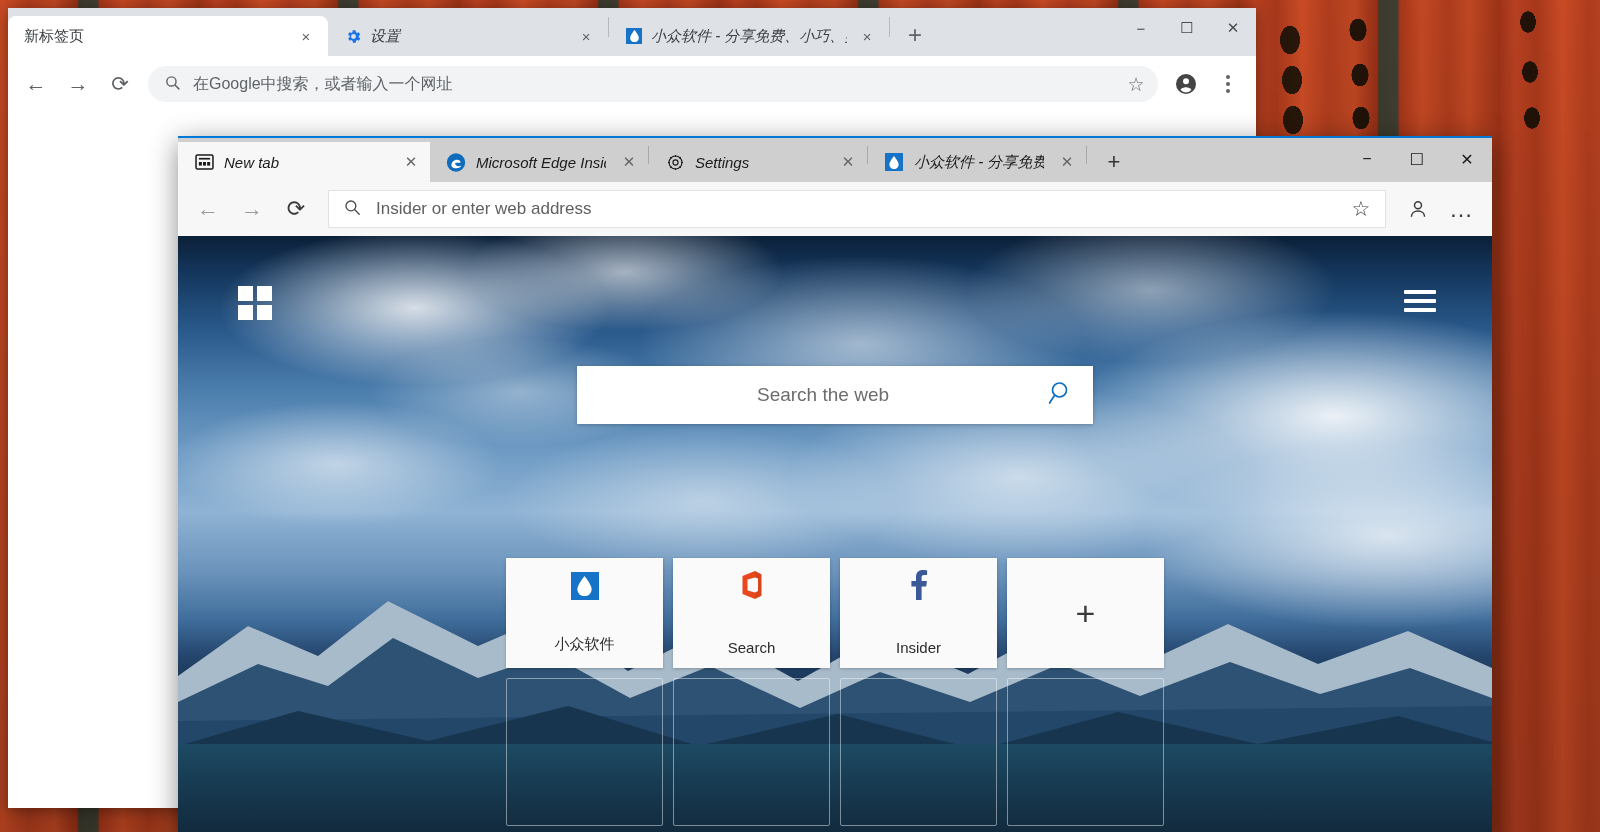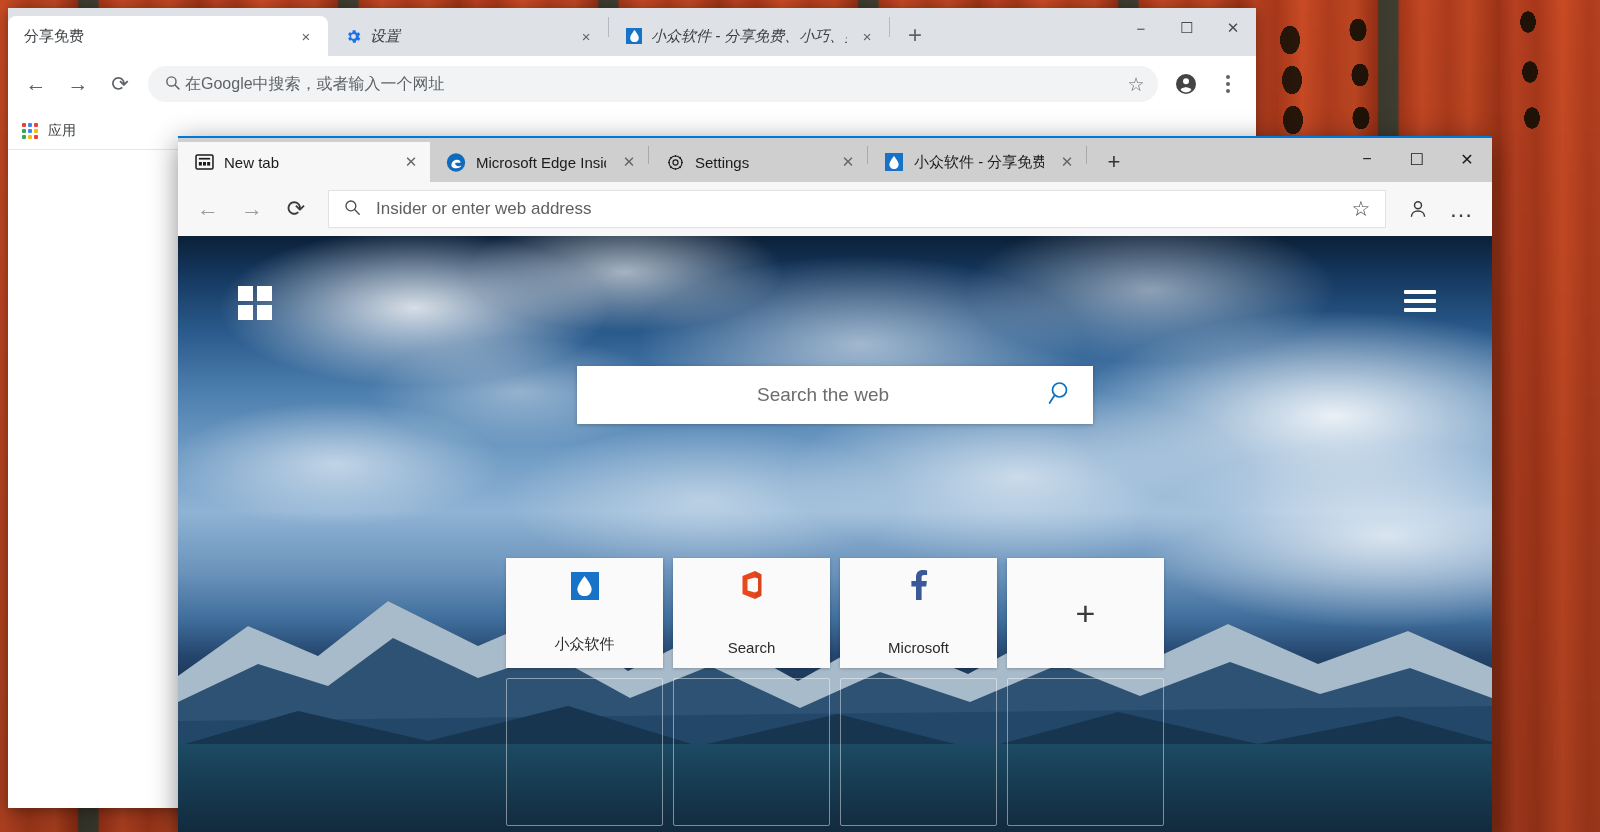--- a/index.html
+++ b/index.html
@@ -94,21 +94,21 @@
     padding: 0 8px; gap: 2px;
   }
   .ch-navbtn {
     width: 40px; height: 40px; border-radius: 50%;
     display:flex; align-items:center; justify-content:center;
     color:#5f6368; font-size: 21px;
   }
   .ch-omnibox {
     flex: 1; height: 36px; background: #f1f3f4; border-radius: 18px;
     display:flex; align-items:center; padding: 0 6px 0 16px; margin: 0 6px;
-    gap: 4px;
+    gap: 12px;
   }
   .ch-omnibox .ph { flex:1; font-size: 16px; color:#5f6368; }
   .ch-icon-btn{ width:32px;height:32px;border-radius:50%;display:flex;align-items:center;justify-content:center;color:#5f6368;}
   .chrome-bookmarks {
     height: 38px; background:#fff; display:flex; align-items:center;
     padding-left: 14px; gap: 10px; border-bottom: 1px solid #e6e6e6;
   }
   .bm-label { font-size: 14px; color: #3c4043; }
   .grid-dots { display:grid; grid-template-columns:repeat(3,4px); gap:2px; }
   .grid-dots i { width:4px; height:4px; display:block; border-radius:1px; }
@@ -123,20 +123,21 @@
     border-top: 2px solid #0078d7;
     overflow: hidden;
   }
   .edge-tabstrip {
     height: 44px; background: #cfcfcf; display:flex; align-items:flex-end;
     position: relative;
   }
   .ed-tab {
     height: 40px; display:flex; align-items:center; gap:10px;
     padding: 0 6px 0 16px;
+    font-style: italic;
   }
   .ed-tab.active { background:#f7f7f7; width: 252px; }
   .ed-tab.inactive { width: 218px; }
   .ed-title { font-size: 15px; color:#1b1b1b; white-space:nowrap; overflow:hidden; flex:1; }
   .ed-close {
     width:26px;height:26px;flex:none;display:flex;align-items:center;
     justify-content:center;color:#666;font-size:15px; font-weight:300;
   }
   .ed-sep{width:1px;height:18px;background:#a9a9a9;align-self:center;margin-bottom:11px;}
   .ed-fav{width:20px;height:20px;flex:none;display:flex;align-items:center;justify-content:center;}
@@ -241,21 +242,21 @@
 </head>
 <body>
 
 <div id="desktop"></div>
 
 <div id="chrome-window">
 
   <div class="chrome-tabstrip">
 
     <div class="ch-tab active">
-      <span class="ch-title">分享免费</span>
+      <span class="ch-title">新标签页</span>
       <span class="ch-close">×</span>
     </div>
 
     <div class="ch-tab inactive">
       <span class="ch-favicon">
         <svg width="17" height="17" viewBox="0 0 24 24" fill="#1a73e8">
             <path d="M19.4 13a7.6 7.6 0 000-2l2.1-1.6-2-3.5-2.5 1a7.6 7.6 0 00-1.7-1l-.4-2.6h-4l-.4 2.6c-.6.2-1.2.6-1.7 1l-2.5-1-2 3.5L6.6 11a7.6 7.6 0 000 2l-2.1 1.6 2 3.5 2.5-1c.5.4 1.1.8 1.7 1l.4 2.6h4l.4-2.6c.6-.2 1.2-.6 1.7-1l2.5 1 2-3.5L19.4 13zM12 15.5A3.5 3.5 0 1115.5 12 3.5 3.5 0 0112 15.5z"></path>
           </svg>
       </span>
       <span class="ch-title">设置</span>
@@ -308,34 +309,20 @@
     </div>
     <div class="ch-navbtn">
       <svg width="4" height="18" viewBox="0 0 4 18" fill="#5f6368">
           <circle cx="2" cy="2" r="2"></circle>
           <circle cx="2" cy="9" r="2"></circle>
           <circle cx="2" cy="16" r="2"></circle>
         </svg>
     </div>
   </div>
 
-  <div class="chrome-bookmarks">
-    <span class="grid-dots">
-      <i style="background:#ea4335"></i>
-        <i style="background:#4285f4"></i>
-        <i style="background:#ea4335"></i>
-      <i style="background:#34a853"></i>
-        <i style="background:#4285f4"></i>
-        <i style="background:#fbbc05"></i>
-      <i style="background:#34a853"></i>
-        <i style="background:#fbbc05"></i>
-        <i style="background:#ea4335"></i>
-    </span>
-    <span class="bm-label">应用</span>
-  </div>
 
   <div class="chrome-page"></div>
 </div>
 
 <div id="edge-window">
 
   <div class="edge-tabstrip">
 
     <div class="ed-tab active">
       <span class="ed-fav">
@@ -481,21 +468,21 @@
         </span>
         <span class="tl-label">Search</span>
       </div>
 
       <div class="tile">
         <span>
           <svg width="20" height="30" viewBox="0 0 20 30" fill="#3b5998">
             <path d="M12.6 30V16.4h4.6l.7-5.3h-5.3V7.7c0-1.5.4-2.6 2.6-2.6h2.9V.4C17.6.3 15.9 0 13.9 0 9.8 0 7 2.5 7 7.1v4H2.4v5.3H7V30z"></path>
           </svg>
         </span>
-        <span class="tl-label">Microsoft</span>
+        <span class="tl-label">Insider</span>
       </div>
 
       <div class="tile add">
         <span class="plus">+</span>
       </div>
     </div>
 
     <div class="tiles-row2">
       <div class="tile ghost"></div>
       <div class="tile ghost"></div>

